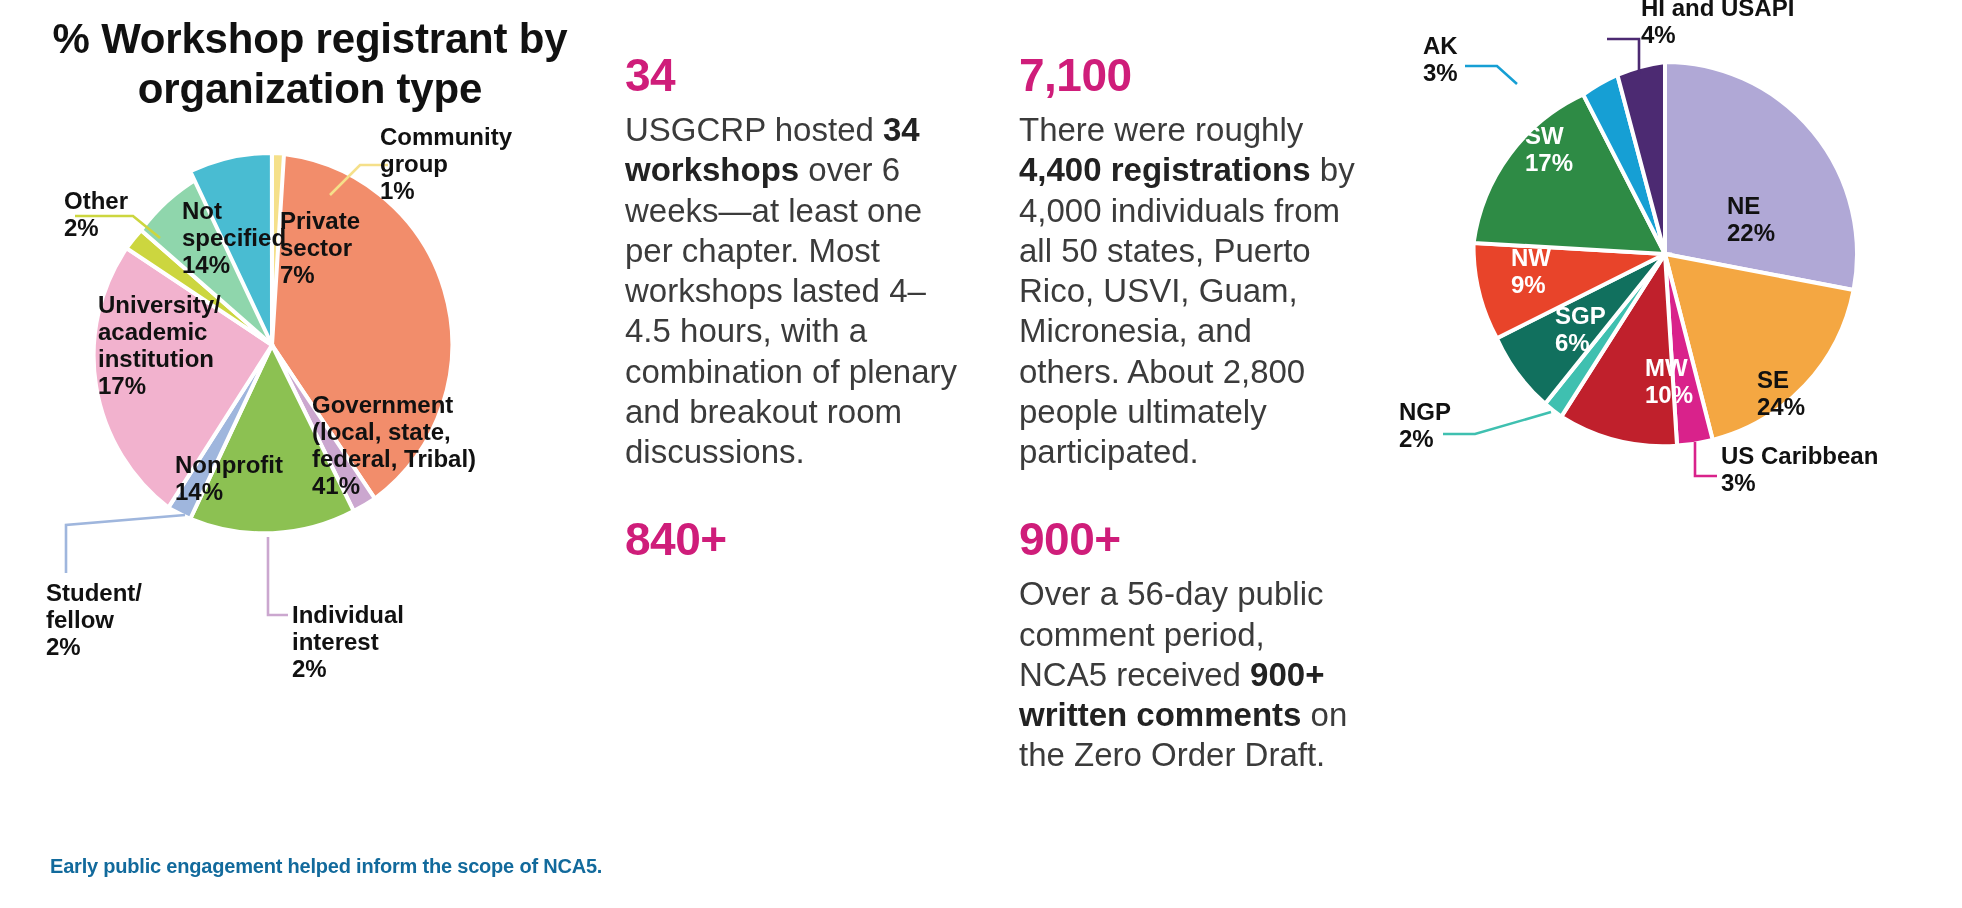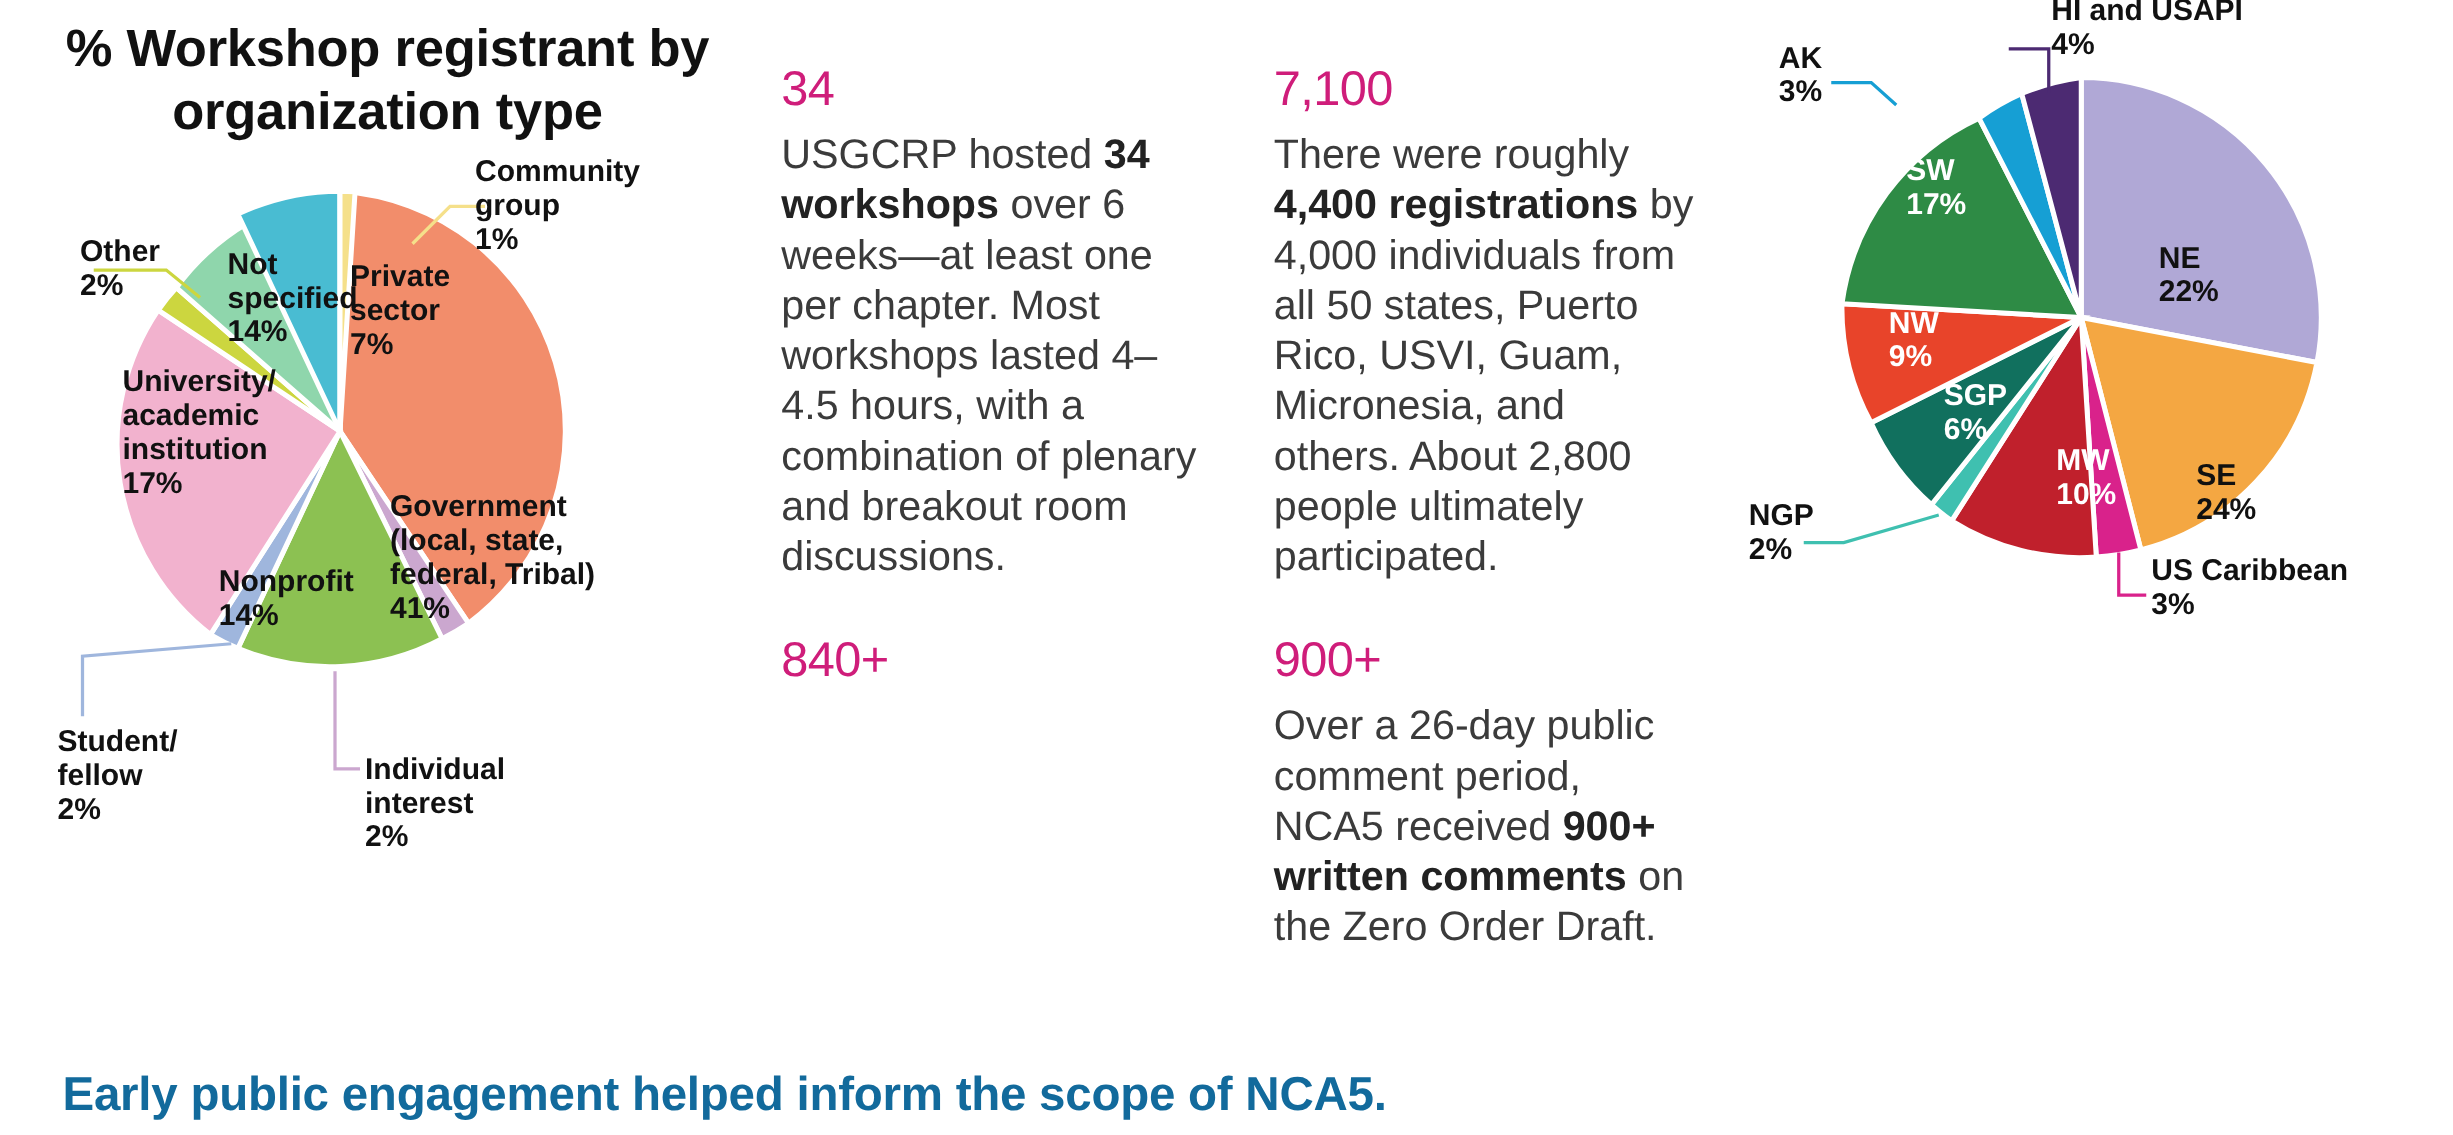--- a/index.html
+++ b/index.html
@@ -46,41 +46,41 @@
   
   .stats{
     position:absolute;
     left:625px;top:52px;
     width:730px;
   }
   .stat-row{display:flex;gap:58px;}
   .stat{width:336px;}
   .stat-number{
     color:#cf1d7a;
-    font-weight:normal;
-    font-size:39px;
+    font-weight:bold;
+    font-size:46px;
     line-height:1.0;
     letter-spacing:-0.5px;
     margin:0 0 12px 0;
   }
   .stat-body{
     font-size:33px;
     line-height:1.22;
     color:#3b3b3b;
     margin:0;
   }
   .stat-body b{color:#222222;font-weight:bold;}
   .stat-row.second{margin-top:44px;}
 
   
   .footer-caption{
     position:absolute;
     left:50px;
     top:855px;
-    font-size:38px;
+    font-size:20px;
     font-weight:bold;
     color:#126a9c;
     letter-spacing:-0.2px;
   }
 </style>
 </head>
 <body>
 
 <div class="page">
 
@@ -185,21 +185,21 @@
         <div class="stat-number">7,100</div>
         <p class="stat-body"><span>There were roughly </span><b>4,400 registrations</b><span> by 4,000 individuals from all 50 states, Puerto Rico, USVI, Guam, Micronesia, and others. About 2,800 people ultimately participated.</span></p>
       </div>
     </div>
     <div class="stat-row second">
       <div class="stat">
         <div class="stat-number">840+</div>
       </div>
       <div class="stat">
         <div class="stat-number">900+</div>
-        <p class="stat-body"><span>Over a 26-day public comment period, NCA5 received </span><b>900+ written comments</b><span> on the Zero Order Draft.</span></p>
+        <p class="stat-body"><span>Over a 56-day public comment period, NCA5 received </span><b>900+ written comments</b><span> on the Zero Order Draft.</span></p>
       </div>
     </div>
   </div>
 
   <div class="panel-right">
     <div class="pie-wrap">
       <svg width="560" height="600" viewBox="0 0 560 600">
         <g>
 
           <path fill="#b0a8d6" stroke="#ffffff" stroke-width="4" d="M 300 240 L 300 48 A 192 192 0 0 1 488.59 276.06 Z"></path>

